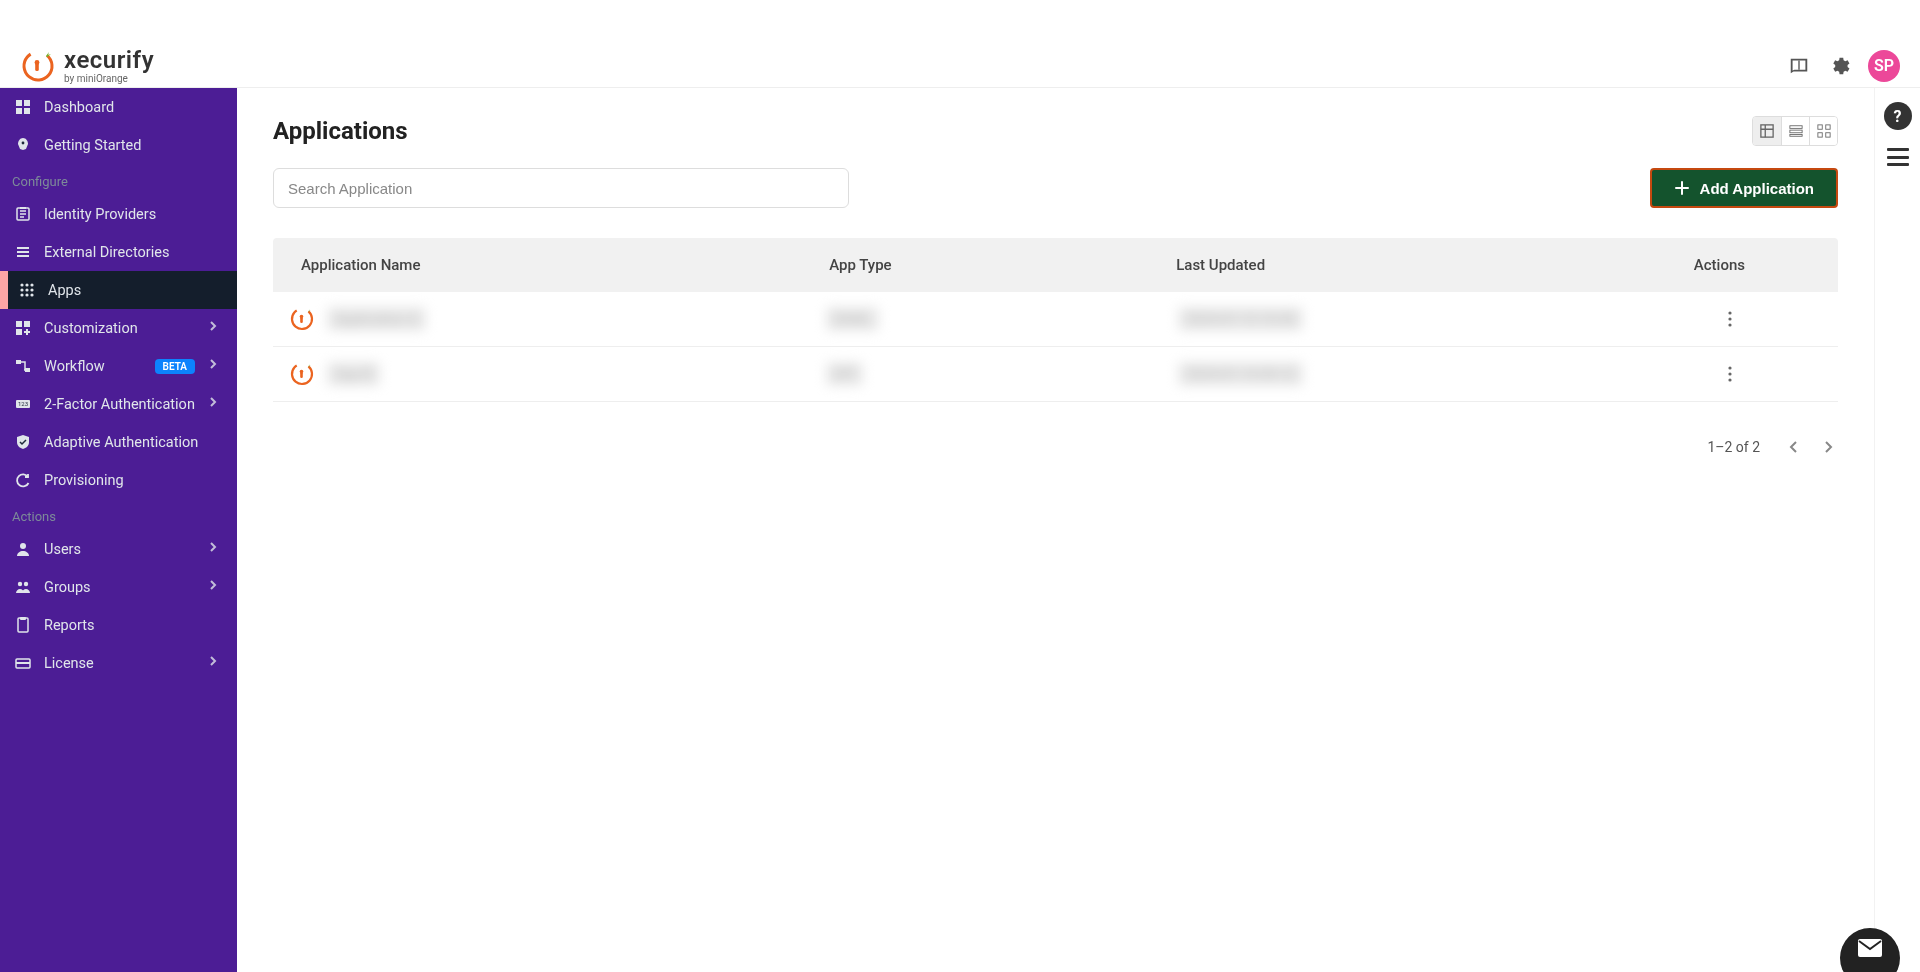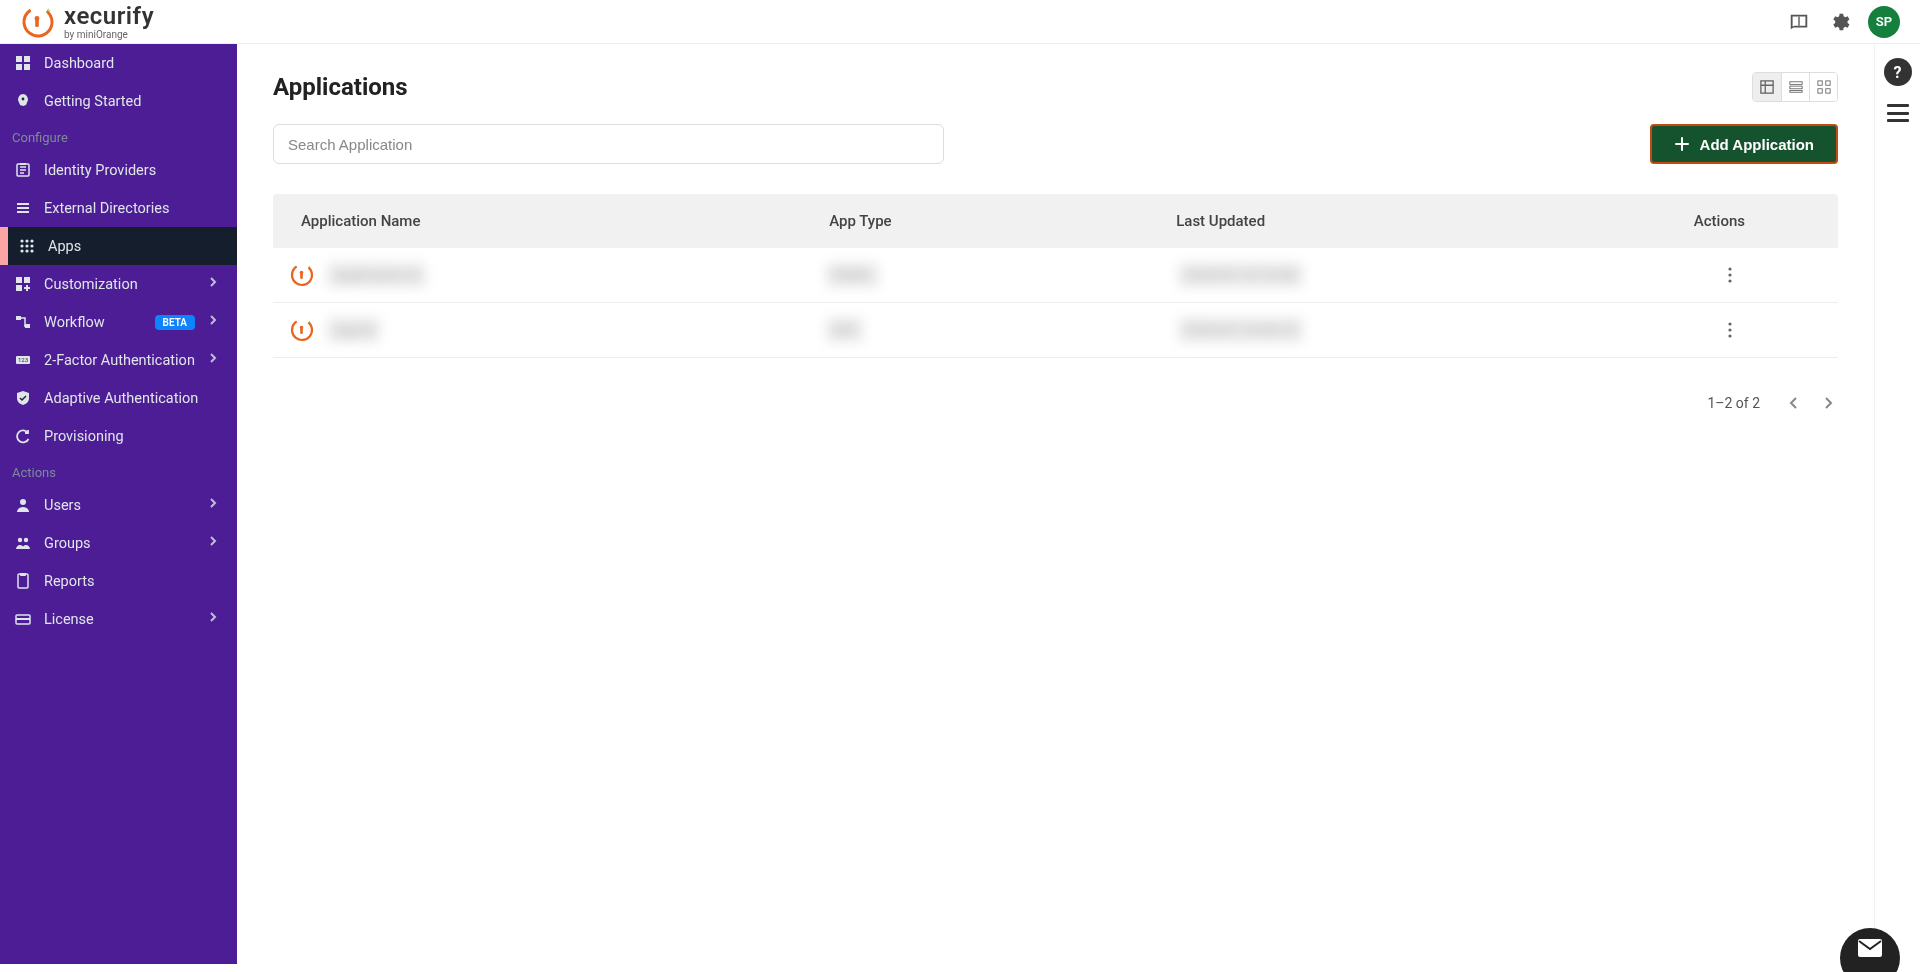--- a/index.html
+++ b/index.html
@@ -1,27 +1,27 @@
 <!DOCTYPE html>
 <html><head>
 <meta charset="utf-8">
 <style>
 * { margin: 0; padding: 0; box-sizing: border-box; }
 body { font-family: -apple-system, BlinkMacSystemFont, 'Segoe UI', Roboto, sans-serif; background: #fff; color: #333; overflow: hidden; }
 
 
-.top-header { height: 44px; background: #fff; display: flex; align-items: center; justify-content: space-between; padding: 0 20px; border-bottom: 1px solid #eee; }
+.top-header { height: 44px; background: #fff; display: flex; align-items: center; justify-content: space-between; padding: 0 20px; border-bottom: 1px solid #eee; margin-top: 44px; }
 .logo-area { display: flex; align-items: center; gap: 8px; }
 .logo-mark { width: 36px; height: 36px; position: relative; }
 .logo-text { display: flex; flex-direction: column; line-height: 1; }
 .logo-text .brand { font-size: 24px; font-weight: 600; color: #333; letter-spacing: 0.5px; }
 .logo-text .tagline { font-size: 10px; color: #666; margin-top: 2px; }
 .header-right { display: flex; align-items: center; gap: 18px; }
 .header-icon { width: 22px; height: 22px; cursor: pointer; display: flex; align-items: center; justify-content: center; color: #555; }
-.avatar { width: 32px; height: 32px; border-radius: 50%; background: #15803d; color: #fff; display: flex; align-items: center; justify-content: center; font-size: 13px; font-weight: 600; cursor: pointer; }
+.avatar { width: 32px; height: 32px; border-radius: 50%; background: #ec4899; color: #fff; display: flex; align-items: center; justify-content: center; font-size: 16px; font-weight: 600; cursor: pointer; }
 
 
 .layout { display: flex; height: calc(100vh - 52px); }
 
 
 .sidebar { width: 237px; background: #4c1d95; color: #e0e5ea; overflow-y: auto; }
 .sidebar-item { display: flex; align-items: center; padding: 10px 14px; cursor: pointer; font-size: 14.5px; gap: 12px; position: relative; }
 .sidebar-item.active { background: #141e2c; border-left: 8px solid #fca5a5; padding-left: 10px; }
 .sidebar-item .si-icon { width: 18px; height: 18px; flex-shrink: 0; display: flex; align-items: center; justify-content: center; }
 .sidebar-item .si-label { flex: 1; }
@@ -34,21 +34,21 @@
 .content { flex: 1; padding: 28px 36px; overflow: auto; position: relative; }
 
 .page-title-row { display: flex; align-items: center; justify-content: space-between; margin-bottom: 22px; }
 .page-title { font-size: 24px; font-weight: 700; color: #222; }
 .view-toggle { display: flex; border: 1px solid #ddd; border-radius: 4px; overflow: hidden; }
 .view-toggle .vt-btn { width: 28px; height: 28px; display: flex; align-items: center; justify-content: center; cursor: pointer; background: #fff; color: #666; }
 .view-toggle .vt-btn.active { background: #eee; }
 .view-toggle .vt-btn + .vt-btn { border-left: 1px solid #ddd; }
 
 .toolbar-row { display: flex; align-items: center; justify-content: space-between; margin-bottom: 30px; }
-.search-input { width: 671px; height: 40px; border: 1px solid #ddd; border-radius: 6px; padding: 12px 14px; font-size: 15px; color: #444; }
+.search-input { width: 576px; height: 40px; border: 1px solid #ddd; border-radius: 6px; padding: 12px 14px; font-size: 15px; color: #444; }
 .search-input::placeholder { color: #888; }
 .add-btn { height: 40px; padding: 0 22px; background: #14532d; border: 2px solid #c54910; border-radius: 4px; color: #fff; font-size: 15px; font-weight: 700; display: flex; align-items: center; gap: 10px; cursor: pointer; }
 
 
 .table-wrap { width: 100%; }
 .table-head { display: flex; background: #f1f1f1; border-radius: 4px 4px 0 0; padding: 18px 28px; font-size: 15px; color: #444; font-weight: 500; }
 .col-name { flex: 0 0 35%; }
 .col-type { flex: 0 0 23%; }
 .col-updated { flex: 0 0 30%; }
 .col-actions { flex: 0 0 12%; text-align: center; }

